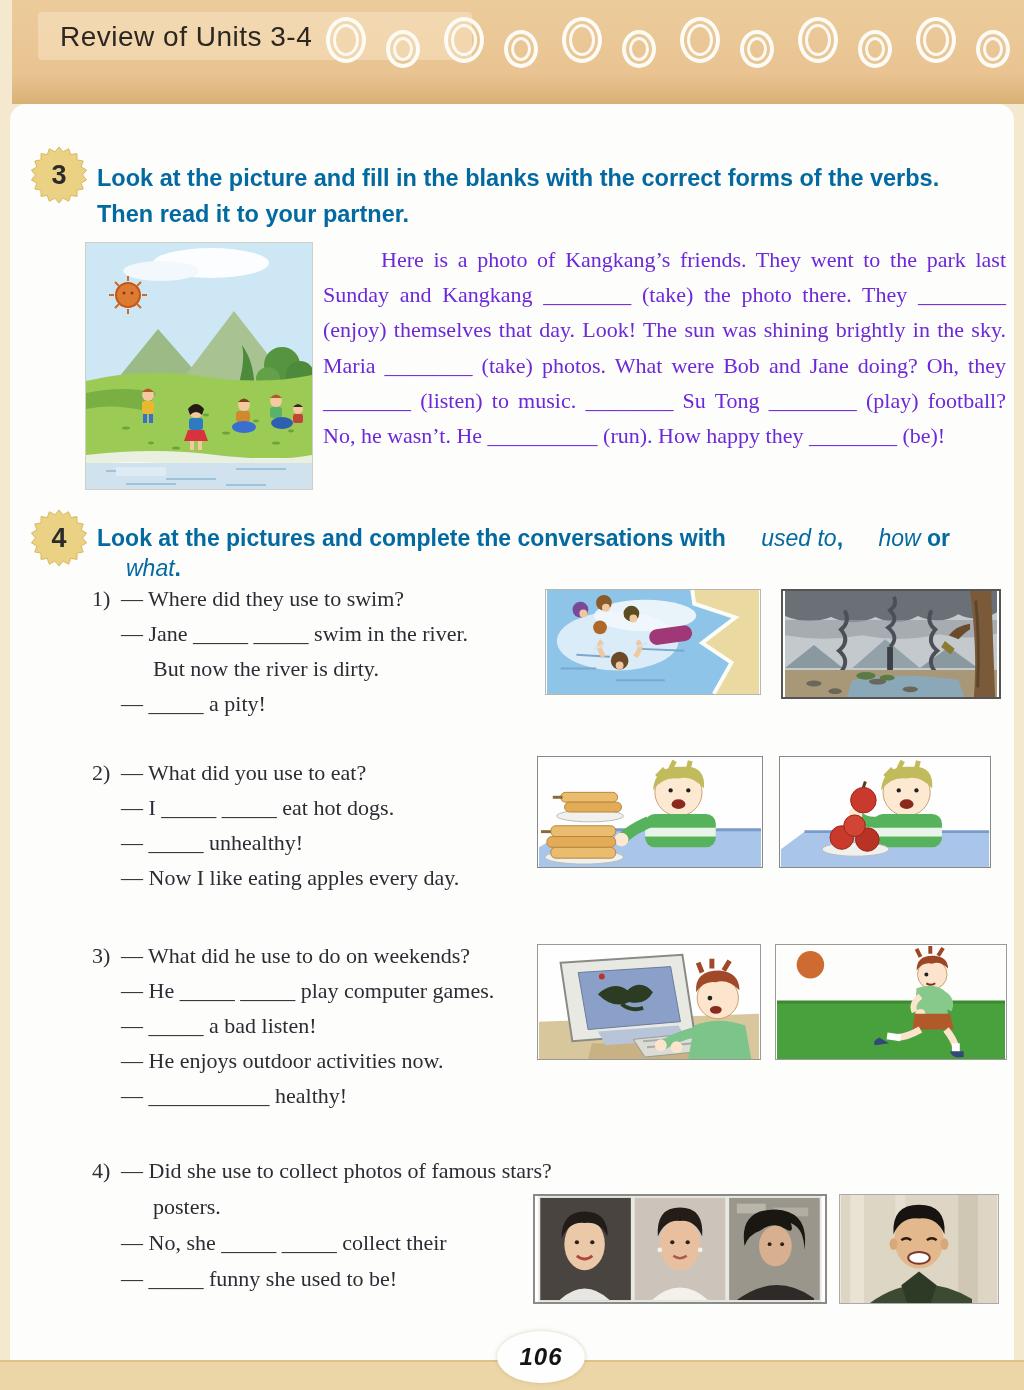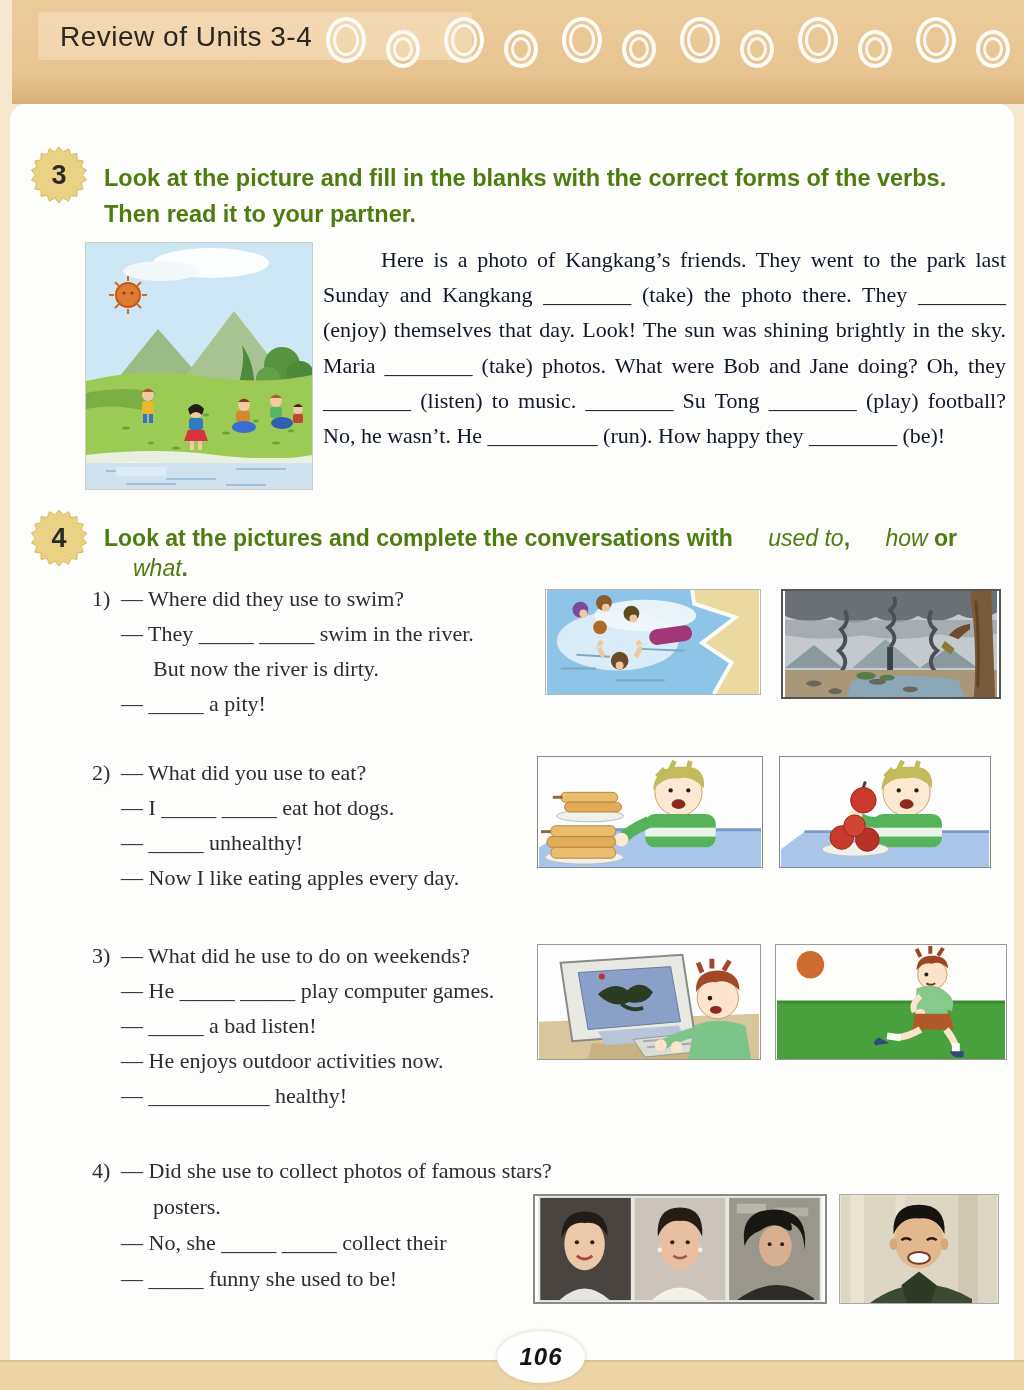--- a/index.html
+++ b/index.html
@@ -41,33 +41,33 @@
   .badge { position:absolute; width:58px; height:58px; }
   .badge svg { position:absolute; inset:0; }
   .badge .badge-num {
     position:absolute; inset:0; display:flex; align-items:center; justify-content:center;
     font-family:"Liberation Sans", sans-serif; font-weight:bold; font-size:27px; color:#2b2b2b;
   }
   .badge3 { left:30px; top:146px; }
   .badge4 { left:30px; top:509px; }
   
   .s-heading {
-    position:absolute; left:104px; width:918px;
+    position:absolute; left:97px; width:918px;
     font-family:"Liberation Sans", sans-serif; font-weight:bold;
-    color:#4d7c0f;
+    color:#0369a1;
   }
   .s3-heading { top:160px; font-size:23.5px; line-height:36px; }
   .s4-heading { top:523px; font-size:23px; line-height:30px; }
   .s4-heading .it { font-style:italic; font-weight:normal;margin-left:29px; }
   
   .s3-body { position:absolute; left:85px; top:242px; width:921px; display:flex; }
   .park-frame { flex:none; width:228px; height:248px; border:1px solid #cfcfc5; }
   .s3-paragraph {
     flex:1; margin-left:10px; font-size:22px; line-height:35.2px;
-    text-align:justify; text-indent:58px; color:#0f172a;
+    text-align:justify; text-indent:58px; color:#6d28d9;
   }
   
   .ex-text { position:absolute; left:92px; width:452px; font-size:22px; color:#2c2c34; }
   .ex-line { line-height:35px; white-space:nowrap; }
   .ex-line .ex-num { display:inline-block; width:29px; }
   .ex-line.dash { padding-left:29px; }
   .ex-line.cont { padding-left:61px; }
   .ex1-text { top:581px; }
   .ex2-text { top:755px; }
   .ex3-text { top:938px; }
@@ -212,21 +212,21 @@
   <div class="badge badge4">
     <svg viewBox="0 0 58 58">
         <polygon class="starburst-shape" fill="#ead184" stroke="#d9b85e" stroke-width="1" points="29.0,1.0 33.1,5.9 38.6,2.7 40.8,8.6 47.0,7.6 47.0,13.9 53.2,15.0 51.1,21.0 56.6,24.1 52.5,29.0 56.6,33.9 51.1,37.0 53.2,43.0 47.0,44.1 47.0,50.4 40.8,49.4 38.6,55.3 33.1,52.1 29.0,57.0 24.9,52.1 19.4,55.3 17.2,49.4 11.0,50.4 11.0,44.1 4.8,43.0 6.9,37.0 1.4,33.9 5.5,29.0 1.4,24.1 6.9,21.0 4.8,15.0 11.0,13.9 11.0,7.6 17.3,8.6 19.4,2.7 24.9,5.9"></polygon>
       </svg>
     <span class="badge-num">4</span>
   </div>
   <div class="s-heading s4-heading"><span>Look at the pictures and complete the conversations with </span><span class="it">used to</span><span>, </span><span class="it">how</span><span> or </span><span class="it">what</span><span>.</span></div>
 
   <div class="ex-text ex1-text">
       <div class="ex-line first"><span class="ex-num">1)</span><span>— Where did they use to swim?</span></div>
-      <div class="ex-line dash">— They _____ _____ swim in the river.</div>
+      <div class="ex-line dash">— Jane _____ _____ swim in the river.</div>
       <div class="ex-line cont">But now the river is dirty.</div>
       <div class="ex-line dash">— _____ a pity!</div>
     </div>
   <div class="ex-text ex2-text">
       <div class="ex-line first"><span class="ex-num">2)</span><span>— What did you use to eat?</span></div>
       <div class="ex-line dash">— I _____ _____ eat hot dogs.</div>
       <div class="ex-line dash">— _____ unhealthy!</div>
       <div class="ex-line dash">— Now I like eating apples every day.</div>
     </div>
   <div class="ex-text ex3-text">

